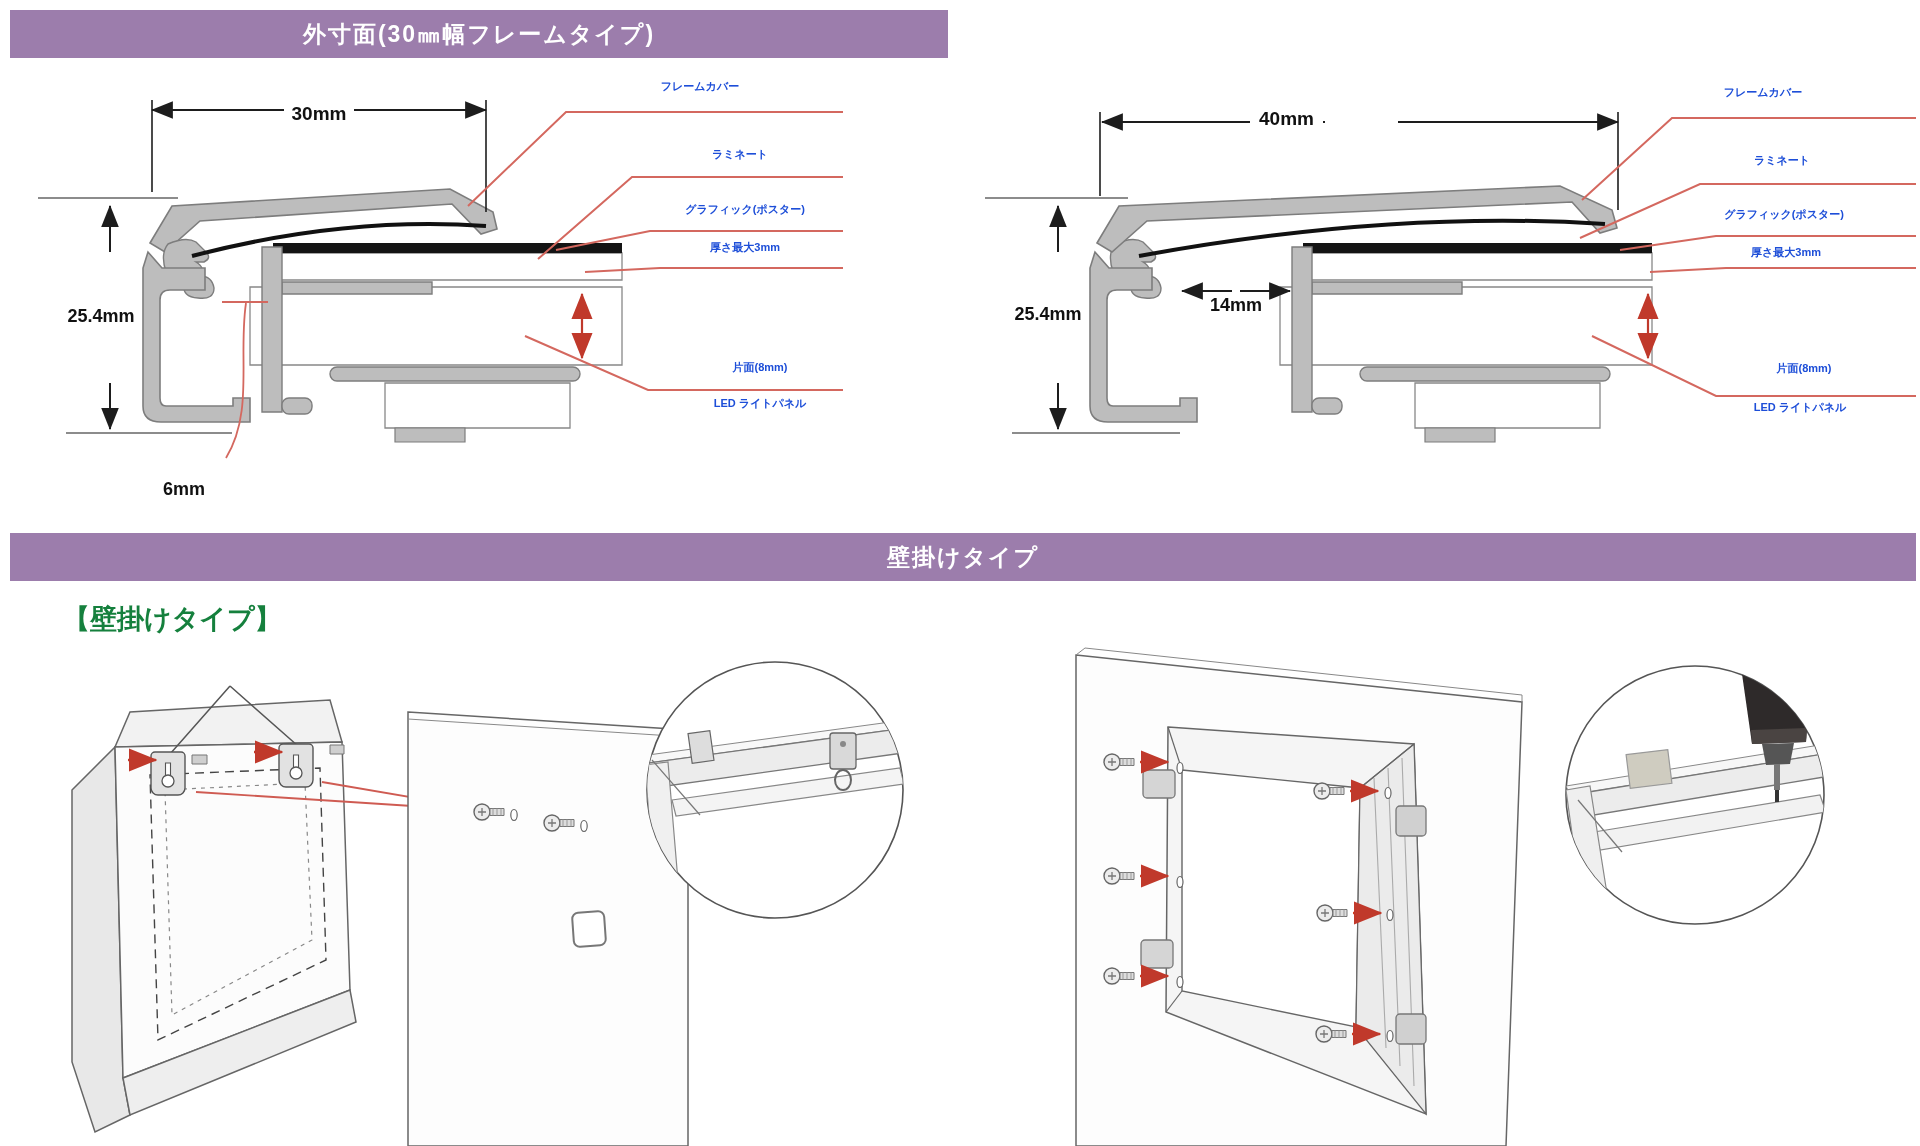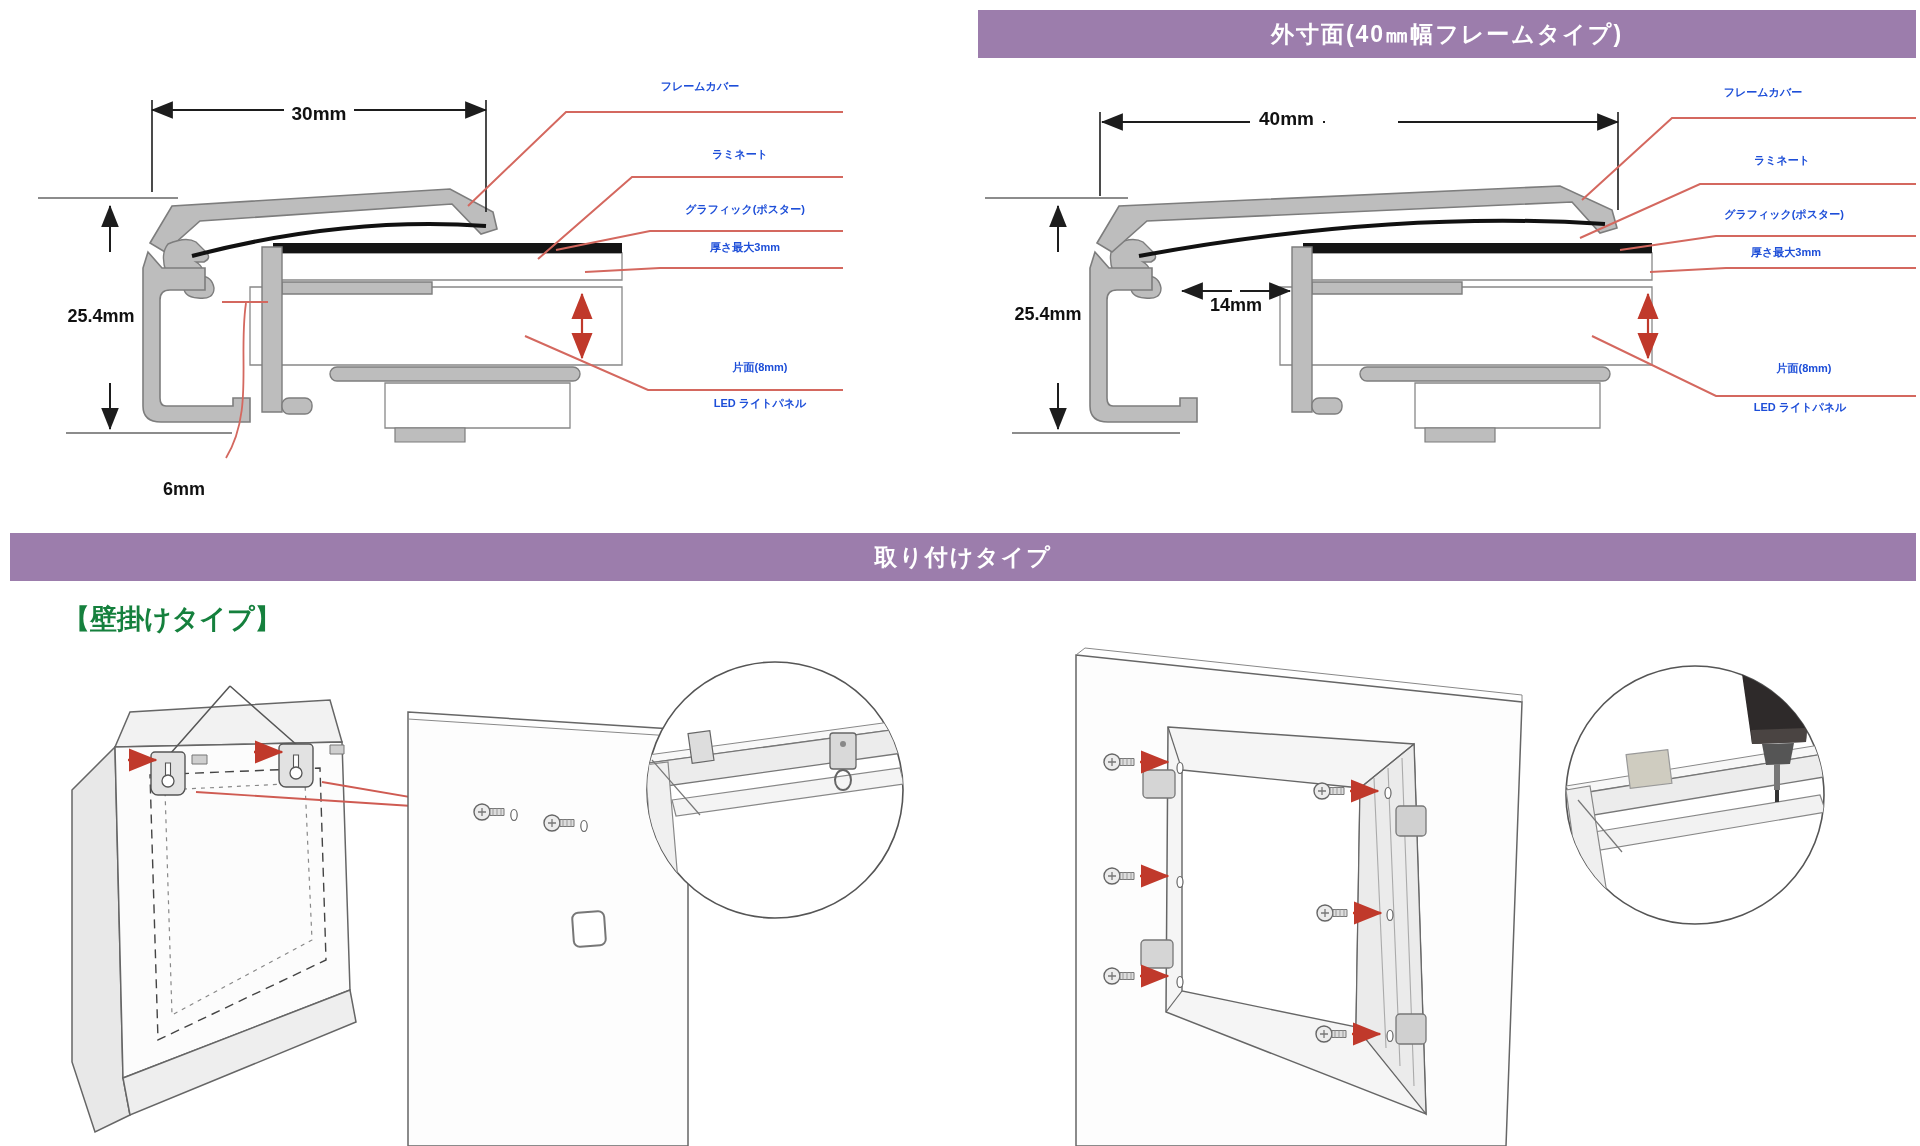--- a/index.html
+++ b/index.html
@@ -235,25 +235,25 @@
             <path d="M1751,730 L1807,728 L1806,742 L1752,744 Z" fill="#4a4442"></path>
             <polygon points="1762,744 1794,743 1790,764 1766,765" fill="#555"></polygon>
             <rect x="1774" y="764" width="6" height="26" fill="#777"></rect>
             <rect x="1775" y="790" width="4" height="12" fill="#333"></rect>
           </g>
         </g>
       </g>
     </g>
   </svg>
 
-  <div class="banner" style="left:978px;top:10px;width:938px;">
-    <span>外寸面(40㎜幅フレームタイプ)</span>
+  <div class="banner" style="left:10px;top:10px;width:938px;">
+    <span>外寸面(30㎜幅フレームタイプ)</span>
   </div>
   <div class="banner" style="left:10px;top:533px;width:1906px;">
-    <span>取り付けタイプ</span>
+    <span>壁掛けタイプ</span>
   </div>
 
   <div class="dim" style="left:284px;top:104px;width:70px;">30mm</div>
   <div class="dim small" style="left:58px;top:307px;width:86px;background:transparent;">25.4mm</div>
   <div class="dim small" style="left:152px;top:480px;width:64px;background:transparent;">6mm</div>
 
   <div class="lbl" style="left:600px;top:80px;width:200px;">フレームカバー</div>
   <div class="lbl" style="left:640px;top:148px;width:200px;">ラミネート</div>
   <div class="lbl" style="left:630px;top:203px;width:230px;">グラフィック(ポスター)</div>
   <div class="lbl" style="left:640px;top:241px;width:210px;">厚さ最大3mm</div>

